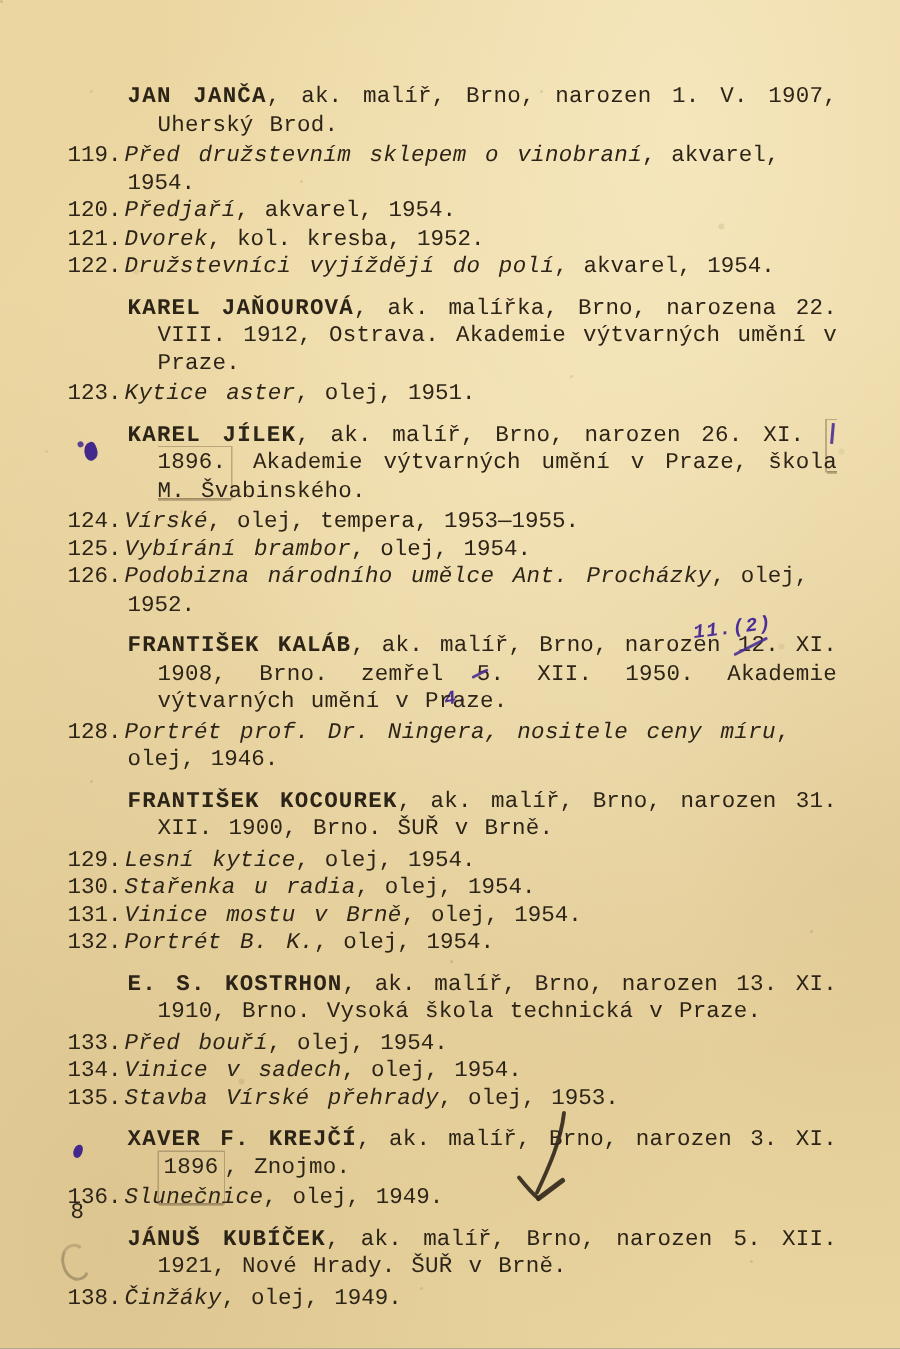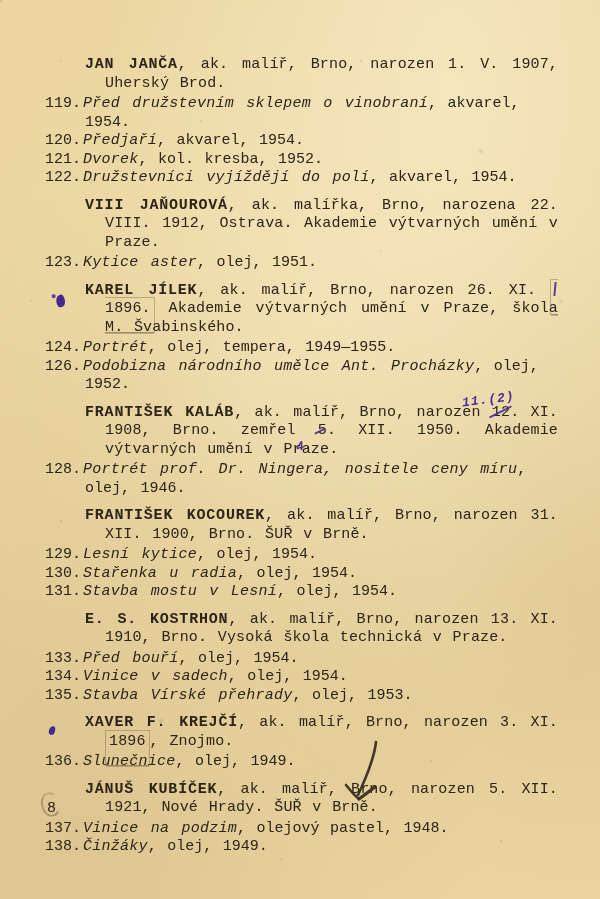--- a/index.html
+++ b/index.html
@@ -105,54 +105,55 @@
   <div class="content">
     <div>
         <div class="section">
           <p class="heading"><span class="seg bold"><span>JAN JANČA</span></span><span class="seg"><span>, ak. malíř, Brno, narozen 1. V. 1907, Uherský Brod.</span></span></p>
           <div class="item"><span class="num">119.</span><span class="title">Před družstevním sklepem o vinobraní</span><span class="rest">, akvarel, 1954.</span></div>
           <div class="item"><span class="num">120.</span><span class="title">Předjaří</span><span class="rest">, akvarel, 1954.</span></div>
           <div class="item"><span class="num">121.</span><span class="title">Dvorek</span><span class="rest">, kol. kresba, 1952.</span></div>
           <div class="item"><span class="num">122.</span><span class="title">Družstevníci vyjíždějí do polí</span><span class="rest">, akvarel, 1954.</span></div>
         </div>
         <div class="section">
-          <p class="heading"><span class="seg bold"><span>VIII JAŇOUROVÁ</span></span><span class="seg"><span>, ak. malířka, Brno, narozena 22. VIII. 1912, Ostrava. Akademie výtvarných umění v Praze.</span></span></p>
+          <p class="heading"><span class="seg bold"><span>KAREL JAŇOUROVÁ</span></span><span class="seg"><span>, ak. malířka, Brno, narozena 22. VIII. 1912, Ostrava. Akademie výtvarných umění v Praze.</span></span></p>
           <div class="item"><span class="num">123.</span><span class="title">Kytice aster</span><span class="rest">, olej, 1951.</span></div>
         </div>
         <div class="section">
           <span class="mark ink-blot"></span>
           <p class="heading"><span class="seg bold"><span>KAREL JÍLEK</span></span><span class="seg"><span>, ak. malíř, Brno, narozen 26. XI. </span></span><span class="seg pencil-box"><span class="ink-tick"></span><span>1896.</span></span><span class="seg"><span> Akademie výtvarných umění v Praze, škola M. Švabinského.</span></span></p>
-          <div class="item"><span class="num">124.</span><span class="title">Portrét</span><span class="rest">, olej, tempera, 1949—1955.</span></div>
+          <div class="item"><span class="num">124.</span><span class="title">Vírské</span><span class="rest">, olej, tempera, 1953—1955.</span></div>
+          <div class="item"><span class="num">125.</span><span class="title">Vybírání brambor</span><span class="rest">, olej, 1954.</span></div>
           <div class="item"><span class="num">126.</span><span class="title">Podobizna národního umělce Ant. Procházky</span><span class="rest">, olej, 1952.</span></div>
         </div>
         <div class="section">
           <p class="heading"><span class="seg bold"><span>FRANTIŠEK KALÁB</span></span><span class="seg"><span>, ak. malíř, Brno, narozen </span></span><span class="seg struck"><span>12</span><span class="note-above">11.(2)</span></span><span class="seg"><span>. XI. 1908, Brno. zemřel </span></span><span class="seg struck"><span>5</span><span class="note-below">4.</span></span><span class="seg"><span>. XII. 1950. Akademie výtvarných umění v Praze.</span></span></p>
           <div class="item"><span class="num">128.</span><span class="title">Portrét prof. Dr. Ningera, nositele ceny míru</span><span class="rest">, olej, 1946.</span></div>
         </div>
         <div class="section">
           <p class="heading"><span class="seg bold"><span>FRANTIŠEK KOCOUREK</span></span><span class="seg"><span>, ak. malíř, Brno, narozen 31. XII. 1900, Brno. ŠUŘ v Brně.</span></span></p>
           <div class="item"><span class="num">129.</span><span class="title">Lesní kytice</span><span class="rest">, olej, 1954.</span></div>
           <div class="item"><span class="num">130.</span><span class="title">Stařenka u radia</span><span class="rest">, olej, 1954.</span></div>
-          <div class="item"><span class="num">131.</span><span class="title">Stavba mostu v Lesní</span><span class="rest">, olej, 1954.</span></div>
+          <div class="item"><span class="num">131.</span><span class="title">Vinice mostu v Brně</span><span class="rest">, olej, 1954.</span></div>
+          <div class="item"><span class="num">132.</span><span class="title">Portrét B. K.</span><span class="rest">, olej, 1954.</span></div>
         </div>
         <div class="section">
           <p class="heading"><span class="seg bold"><span>E. S. KOSTRHON</span></span><span class="seg"><span>, ak. malíř, Brno, narozen 13. XI. 1910, Brno. Vysoká škola technická v Praze.</span></span></p>
           <div class="item"><span class="num">133.</span><span class="title">Před bouří</span><span class="rest">, olej, 1954.</span></div>
           <div class="item"><span class="num">134.</span><span class="title">Vinice v sadech</span><span class="rest">, olej, 1954.</span></div>
           <div class="item"><span class="num">135.</span><span class="title">Stavba Vírské přehrady</span><span class="rest">, olej, 1953.</span></div>
         </div>
         <div class="section">
           <span class="mark ink-dot"></span>
           <p class="heading"><span class="seg bold"><span>XAVER F. KREJČÍ</span></span><span class="seg"><span>, ak. malíř, Brno, narozen 3. XI. </span></span><span class="seg pencil-box"><span>1896</span></span><span class="seg"><span>, Znojmo.</span></span></p>
           <div class="item"><span class="num">136.</span><span class="title">Slunečnice</span><span class="rest">, olej, 1949.</span></div>
         </div>
         <div class="section">
           <span class="mark pencil-paren"></span>
           <p class="heading"><span class="seg bold"><span>JÁNUŠ KUBÍČEK</span></span><span class="seg"><span>, ak. malíř, Brno, narozen 5. XII. 1921, Nové Hrady. ŠUŘ v Brně.</span></span></p>
-          <div class="item"><span class="num">137.</span><span class="title">Vinice na podzim</span><span class="rest">, olejový pastel, 1948.</span></div>
           <div class="item"><span class="num">138.</span><span class="title">Činžáky</span><span class="rest">, olej, 1949.</span></div>
         </div>
       </div>
   </div>
 
   <span class="page-num">8</span>
 
   <svg class="arrow-svg" width="70" height="72" viewBox="0 0 70 72">
     <g fill="none" stroke="#342a1d" stroke-opacity="0.92" stroke-linecap="round">
       <path d="M44 4 C 42 22, 34 40, 26 57" stroke-width="2.6"></path>

